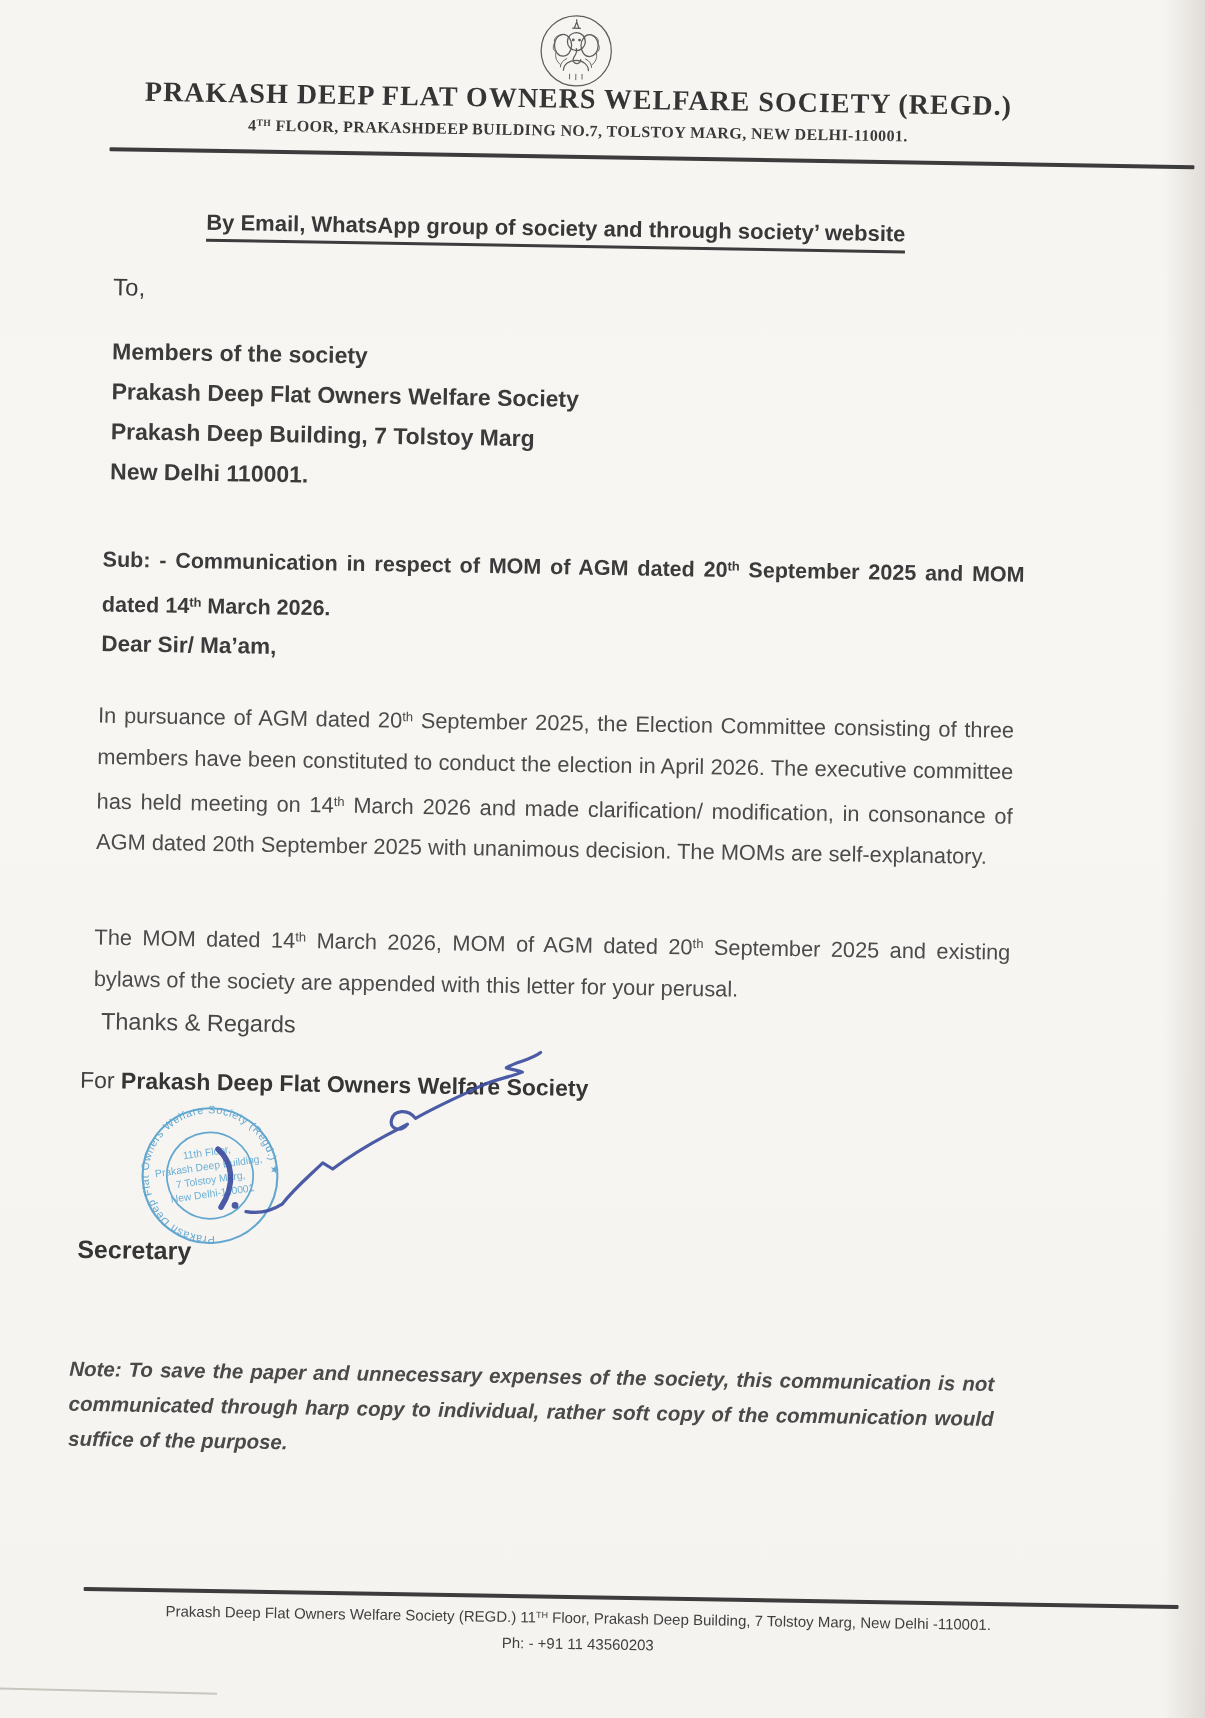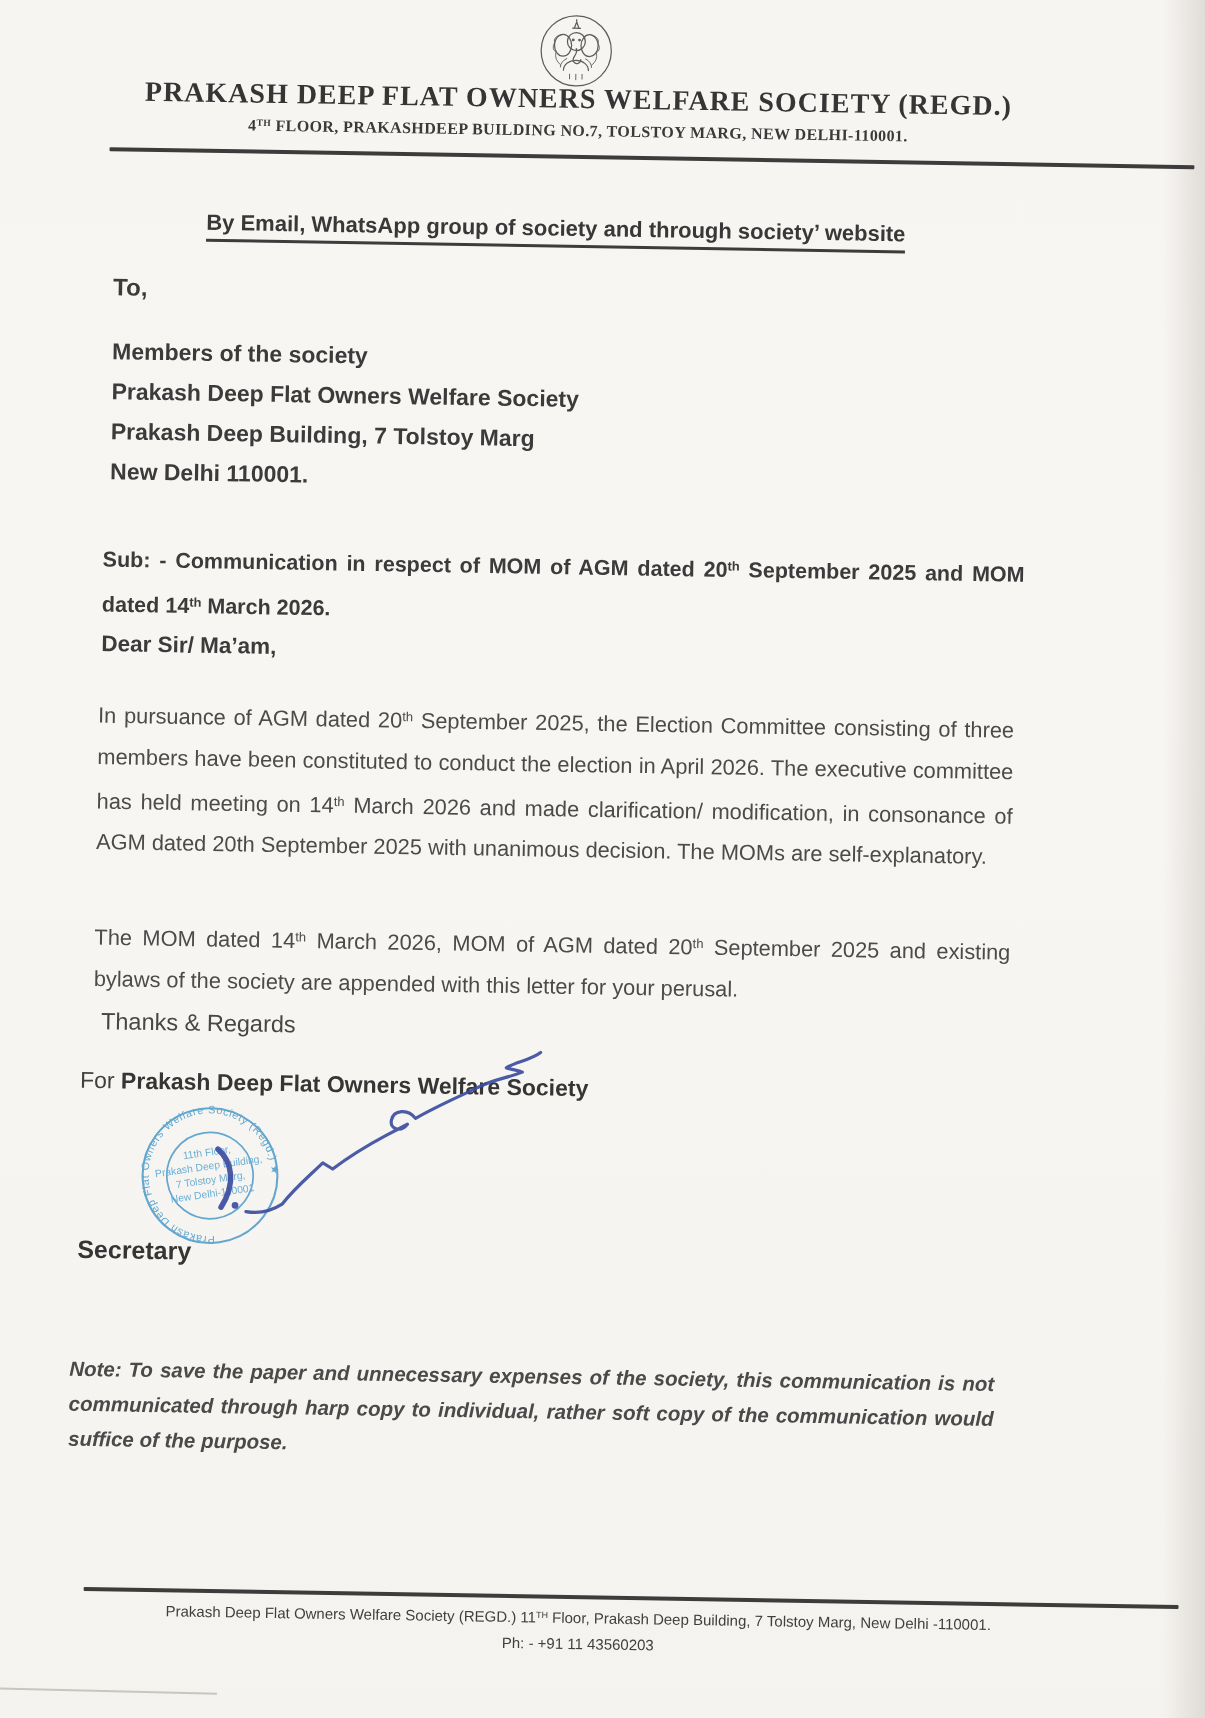--- a/index.html
+++ b/index.html
@@ -31,21 +31,21 @@
     white-space:nowrap;
   }
   .rule{background:#3c3c3c;height:3.5px;border-radius:1px;}
   .head-rule{left:112px;top:146px;width:1085px;}
 
   .delivery{
     left:210px;top:207px;
     font-weight:bold;font-size:22px;color:#383838;
     border-bottom:3px solid #3c3c3c;padding-bottom:3px;
   }
-  .to{left:118px;top:272px;font-weight:bold;font-size:24px;color:#3b3b3b;}
+  .to{left:118px;top:272px;font-weight:normal;font-size:24px;color:#3b3b3b;}
   .recipient{left:118px;top:330px;width:700px;font-weight:bold;font-size:23px;line-height:40px;color:#3b3b3b;}
   .subject{left:112px;top:534px;width:922px;font-weight:bold;font-size:21.5px;line-height:42px;color:#3b3b3b;text-align:justify;}
   .greeting{left:112px;top:630px;font-weight:bold;font-size:22.5px;color:#3b3b3b;}
   .para{left:110px;width:916px;font-size:21.8px;line-height:41px;color:#4b4b4b;text-align:justify;}
   .p1{top:690px;}
   .p2{top:912px;}
   .closing{left:118px;top:1007px;font-size:23.5px;color:#474747;}
   .signoff{left:98px;top:1066px;font-size:23px;color:#404040;}
   .signoff b{color:#353535;}
   .stamp{left:130px;top:1094px;width:200px;height:164px;transform:rotate(-9deg);opacity:.88;}

